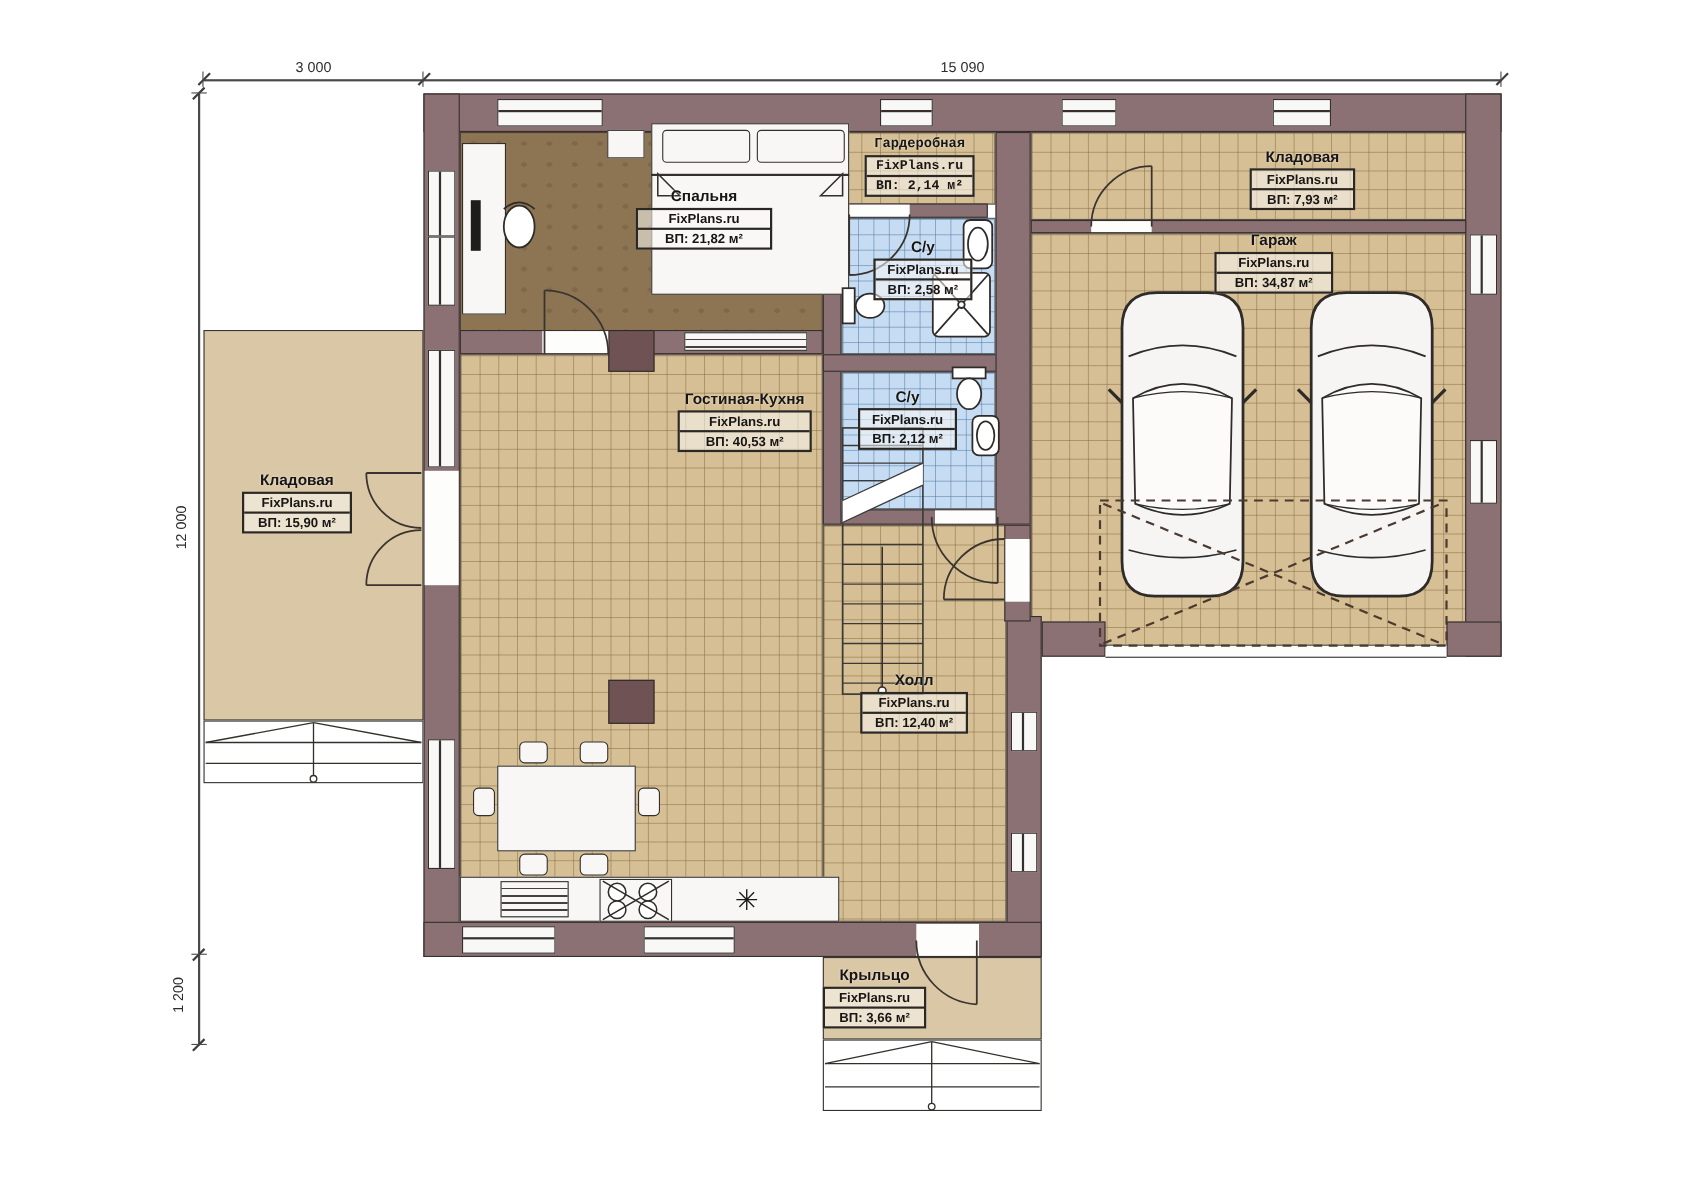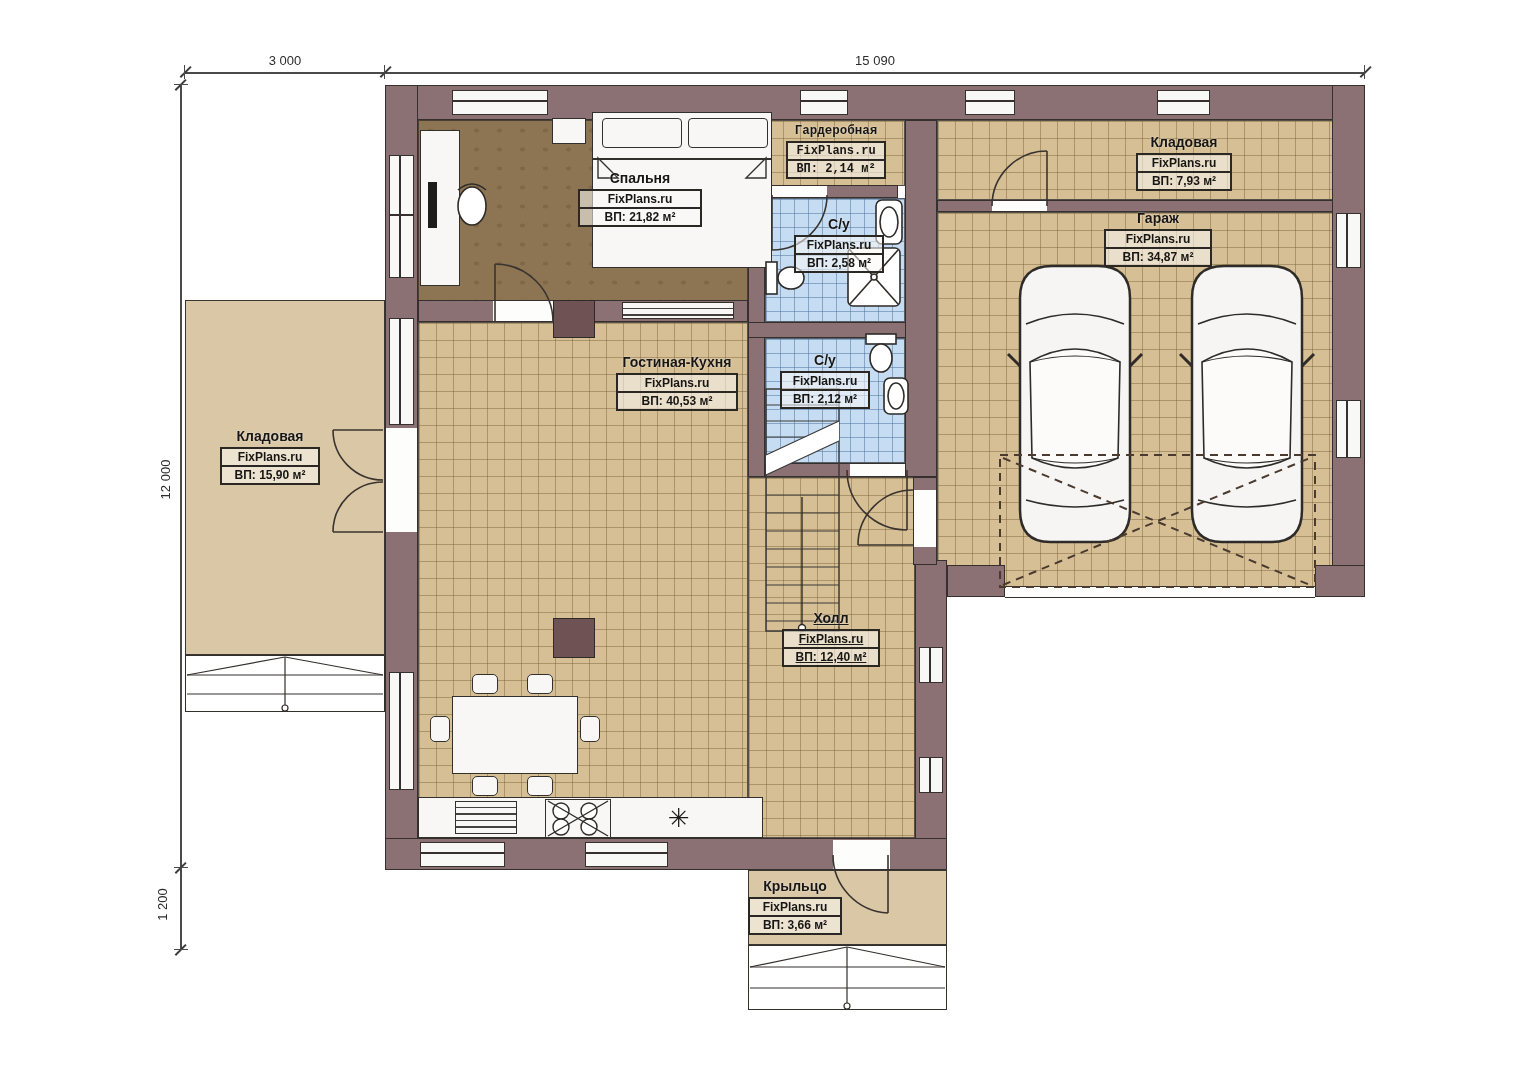--- a/index.html
+++ b/index.html
@@ -350,21 +350,21 @@
       <div class="label-row">ВП: 40,53 м²</div>
     </div>
   </div>
   <div class="room-label" style="left:220px;top:428px;width:100px;">
     <div class="room-name">Кладовая</div>
     <div class="label-box">
       <div class="label-row">FixPlans.ru</div>
       <div class="label-row">ВП: 15,90 м²</div>
     </div>
   </div>
-  <div class="room-label" style="left:782px;top:610px;width:98px;text-decoration:underline;">
+  <div class="room-label" style="left:782px;top:610px;width:98px;">
     <div class="room-name">Холл</div>
     <div class="label-box">
       <div class="label-row">FixPlans.ru</div>
       <div class="label-row">ВП: 12,40 м²</div>
     </div>
   </div>
   <div class="room-label" style="left:748px;top:878px;width:94px;">
     <div class="room-name">Крыльцо</div>
     <div class="label-box">
       <div class="label-row">FixPlans.ru</div>

